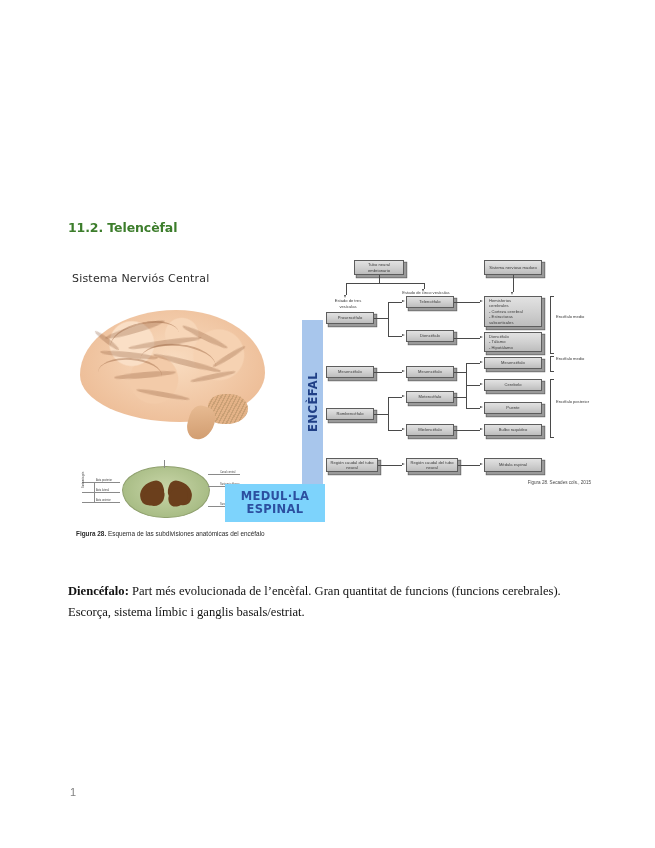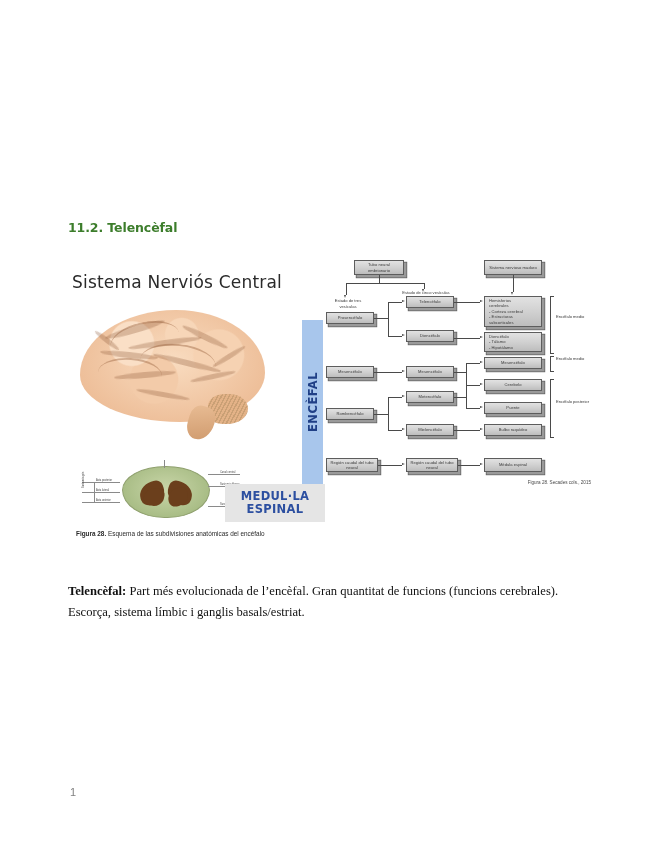--- a/index.html
+++ b/index.html
@@ -66,21 +66,21 @@
     top: 252px;
     width: 531px;
     height: 298px;
   }
 
   .fig-title {
     position: absolute;
     left: 10px;
     top: 20px;
     font-family: "DejaVu Sans", sans-serif;
-    font-size: 17px;
+    font-size: 11px;
     color: #2b2b2b;
     letter-spacing: 0.2px;
     text-align: right;
   }
 
   
   .brain {
     position: absolute;
     left: 18px;
     top: 58px;
@@ -195,21 +195,21 @@
     white-space: nowrap;
     letter-spacing: 0.5px;
   }
   
   .medulla-box {
     position: absolute;
     left: 163px;
     top: 232px;
     width: 100px;
     height: 38px;
-    background: #e5e5e5;
+    background: #7dd3fc;
     display: flex;
     align-items: center;
     justify-content: center;
   }
   .medulla-box span {
     font-family: "DejaVu Sans", sans-serif;
     font-weight: bold;
     font-size: 11.5px;
     color: #2c4fa0;
     text-align: center;
@@ -505,18 +505,18 @@
 
       <div class="fig-credit" style="top:228px;">Figura 28. Secades  cols., 2015</div>
     </div>
 
     <div class="fig-caption">
       <b>Figura 28.</b><span> Esquema de las subdivisiones anatómicas del encéfalo</span>
     </div>
   </div>
 
   <p class="body-text">
-    <b>Telencèfal:</b><span> Part més evolucionada de l’encèfal. Gran quantitat de funcions (funcions cerebrales). Escorça, sistema límbic i ganglis basals/estriat.</span>
+    <b>Diencéfalo:</b><span> Part més evolucionada de l’encèfal. Gran quantitat de funcions (funcions cerebrales). Escorça, sistema límbic i ganglis basals/estriat.</span>
   </p>
 
   <div class="page-number">1</div>
 
 </div>
 
 </body></html>

